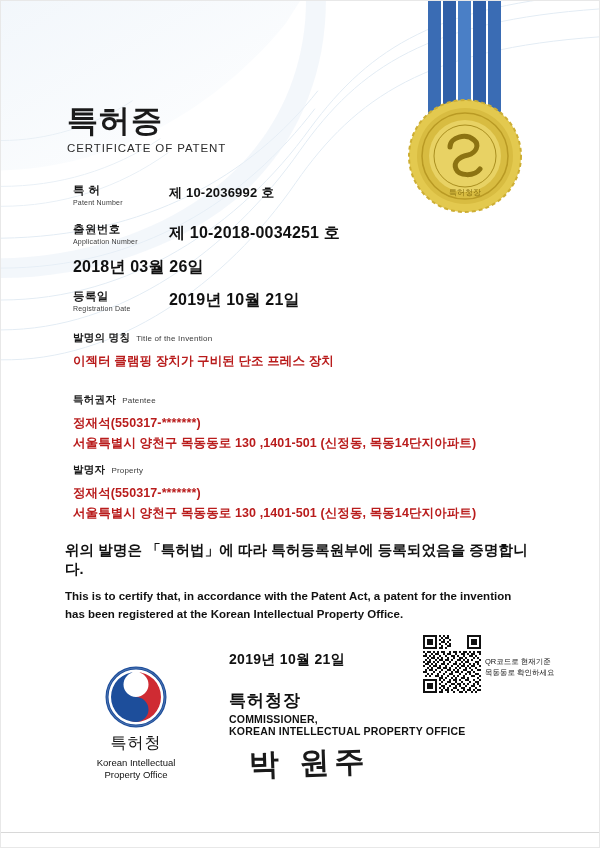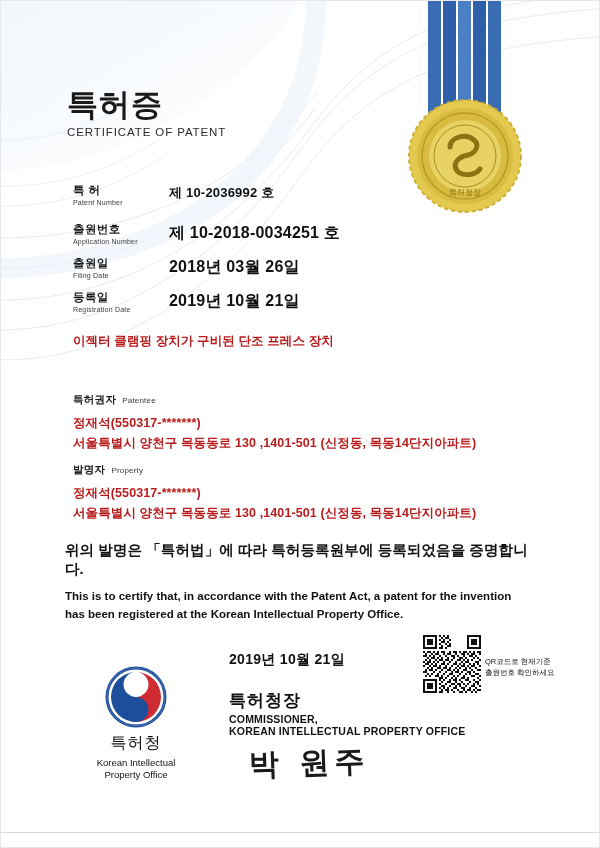--- a/index.html
+++ b/index.html
@@ -49,20 +49,21 @@
     position: absolute;
     left: 66px;
     top: 88px;
   }
   .title-ko {
     font-size: 31px;
     font-weight: bold;
     letter-spacing: 1px;
     color: #1a1a1a;
     line-height: 1.05;
+    margin-top: 16px;
   }
   .title-en {
     font-size: 11.5px;
     letter-spacing: 0.9px;
     color: #2b2b2b;
     margin-top: 4px;
   }
 
   
   .fields {
@@ -335,38 +336,38 @@
 
     <div class="field-row" style="margin-top:16px;">
       <div class="field-label">
         <span class="label-ko">출원번호</span>
         <span class="label-en">Application Number</span>
       </div>
       <div class="field-value small">제 10-2018-0034251 호</div>
     </div>
 
     <div class="field-row">
-      <div class="field-label">
-        <span class="label-ko">출원일</span>
-        <span class="label-en">Filing Date</span>
-      </div>
       <div class="field-value small">2018년  03월  26일</div>
     </div>
 
     <div class="field-row">
       <div class="field-label">
         <span class="label-ko">등록일</span>
         <span class="label-en">Registration Date</span>
       </div>
       <div class="field-value small">2019년  10월  21일</div>
     </div>
 
   </div>
 
   <div class="section" style="top:330px;">
+    <div class="sec-head">
+      <span class="ko">발명의 명칭</span>
+      <span class="en">Title of the Invention</span>
+    </div>
     <div class="sec-body">
       <span class="line">이젝터 클램핑 장치가 구비된 단조 프레스 장치</span>
     </div>
   </div>
 
   <div class="section" style="top:392px;">
     <div class="sec-head">
       <span class="ko">특허권자</span>
       <span class="en">Patentee</span>
     </div>
@@ -646,18 +647,18 @@
           <rect x="18" y="28" width="2" height="1"></rect>
         <rect x="21" y="28" width="1" height="1"></rect>
           <rect x="24" y="28" width="1" height="1"></rect>
         <rect x="26" y="28" width="1" height="1"></rect>
       </g>
     </svg>
   </div>
 
   <div class="qr-note">
     <span style="display:block">QR코드로 현재기준</span>
-    <span style="display:block">출원번호 확인하세요</span>
+    <span style="display:block">목동동로 확인하세요</span>
   </div>
 
   <div class="bottom-rule"></div>
 
 </div>
 
 </body></html>

